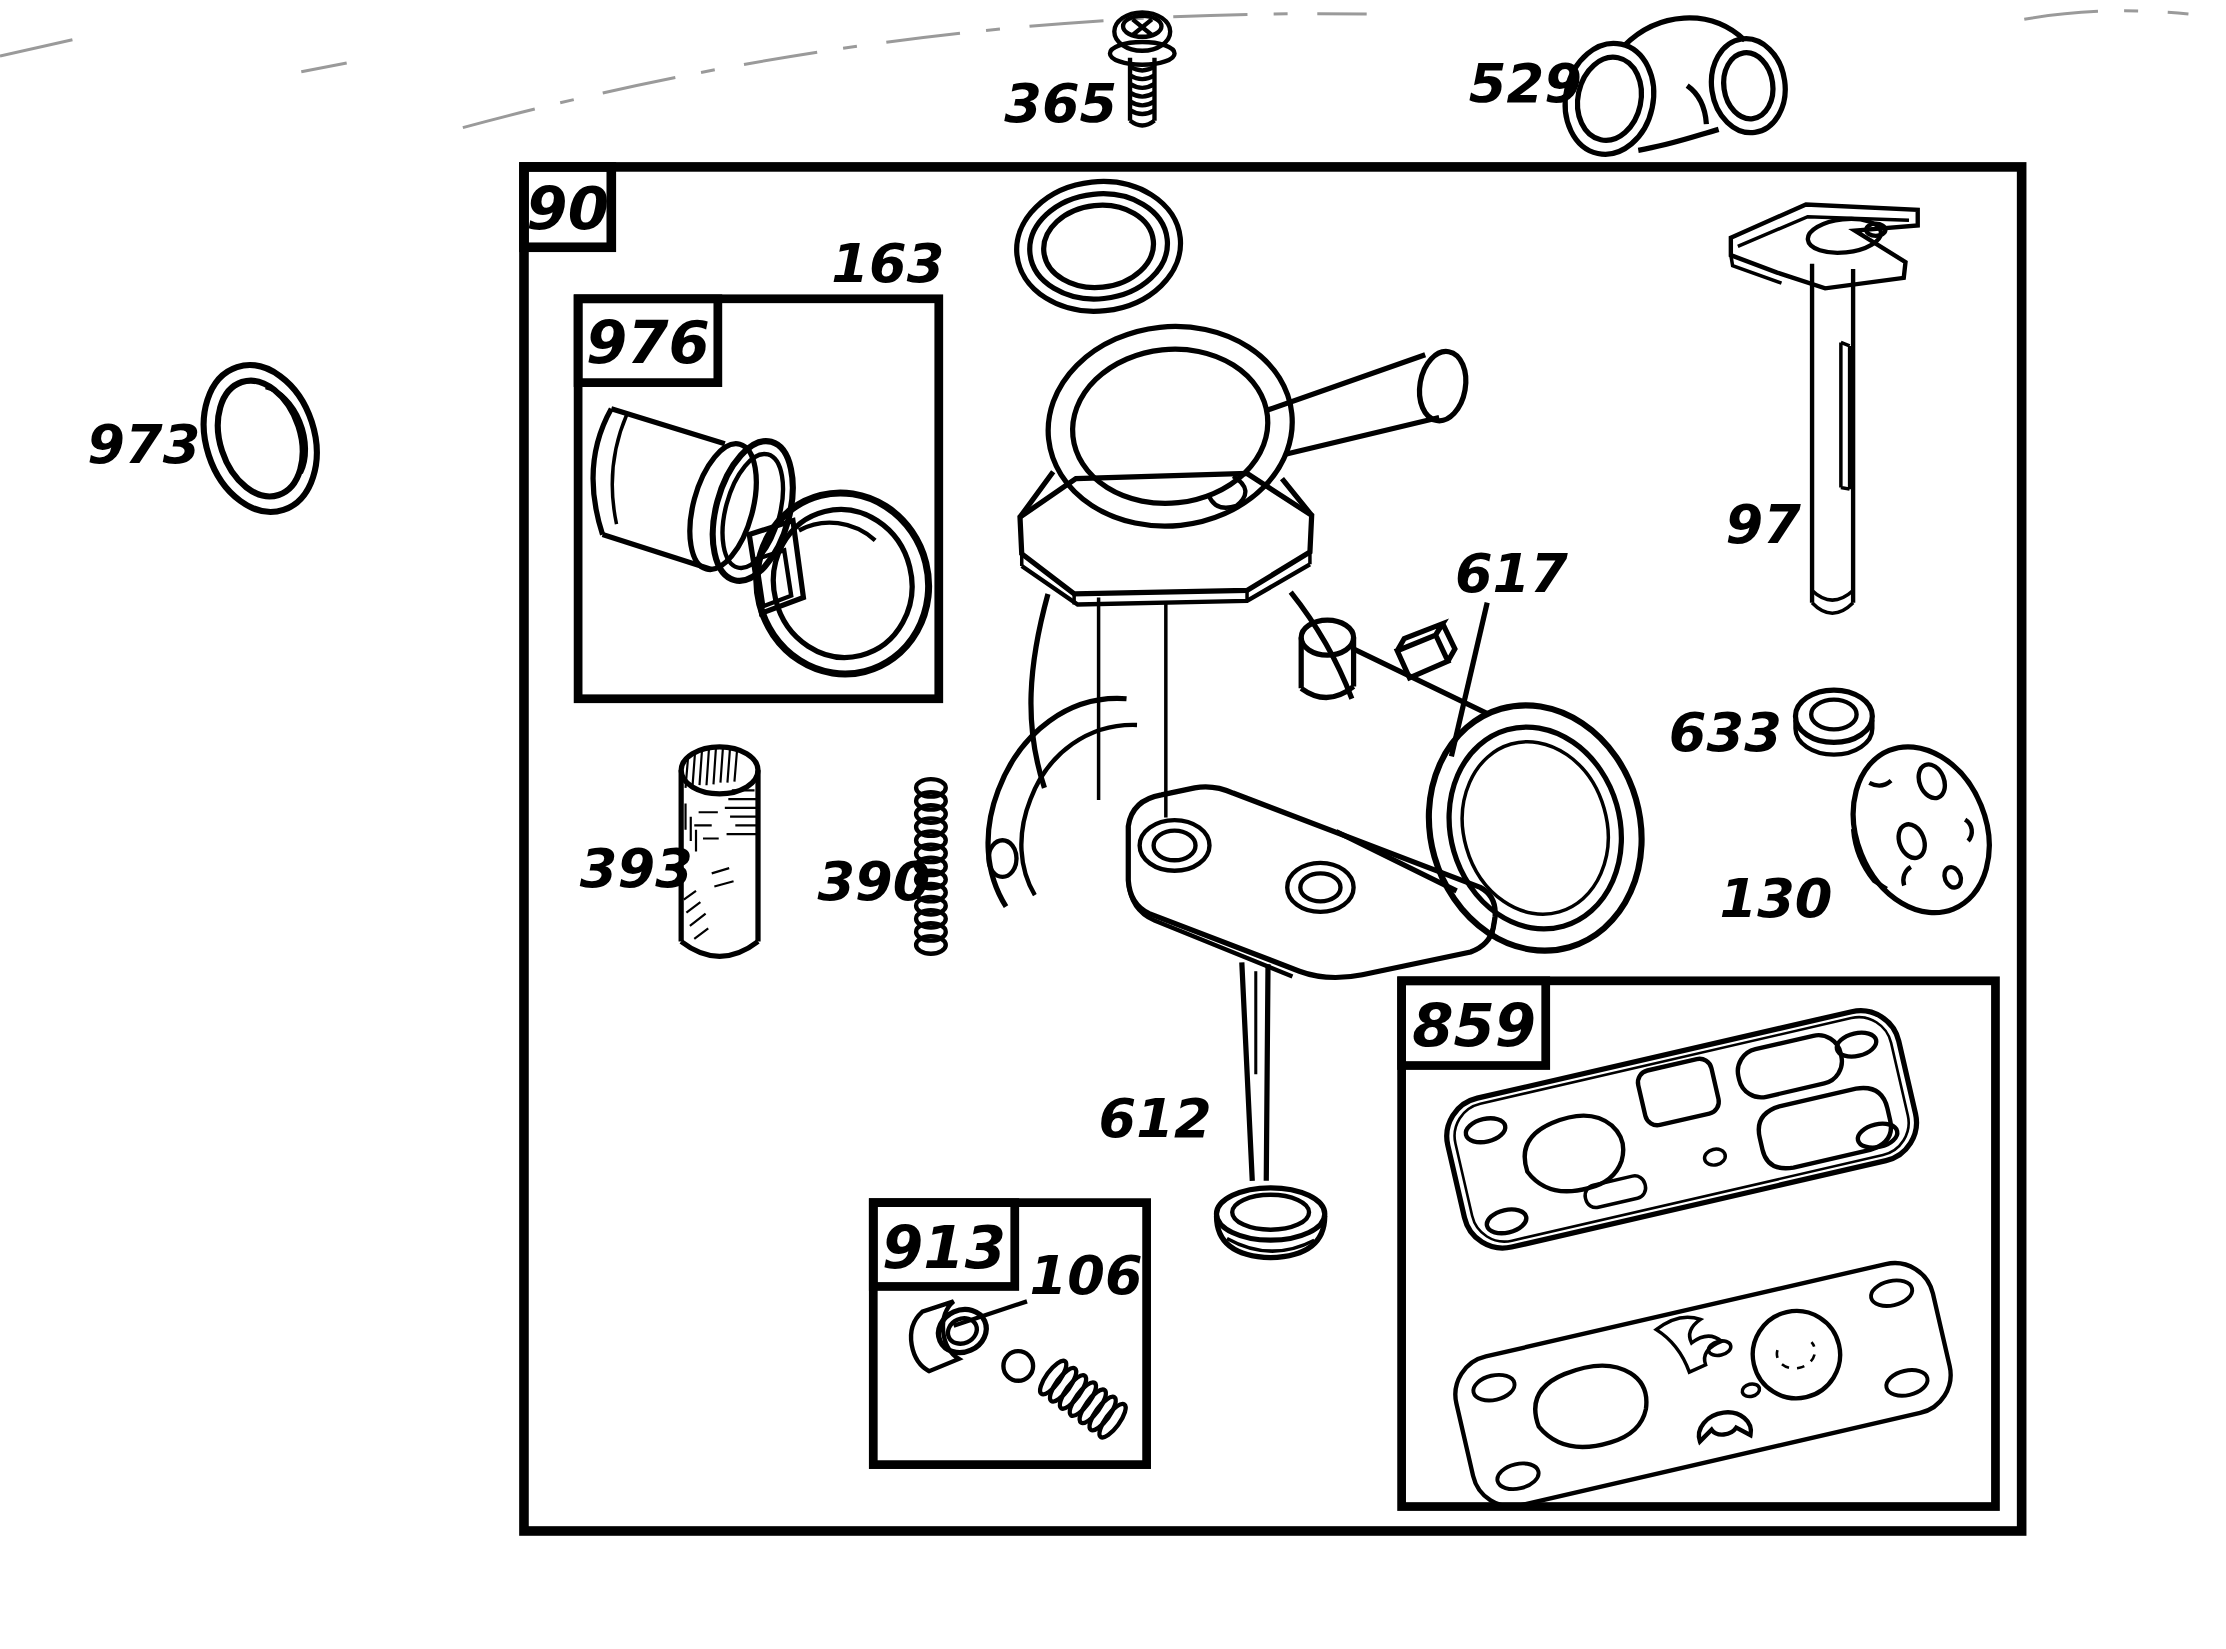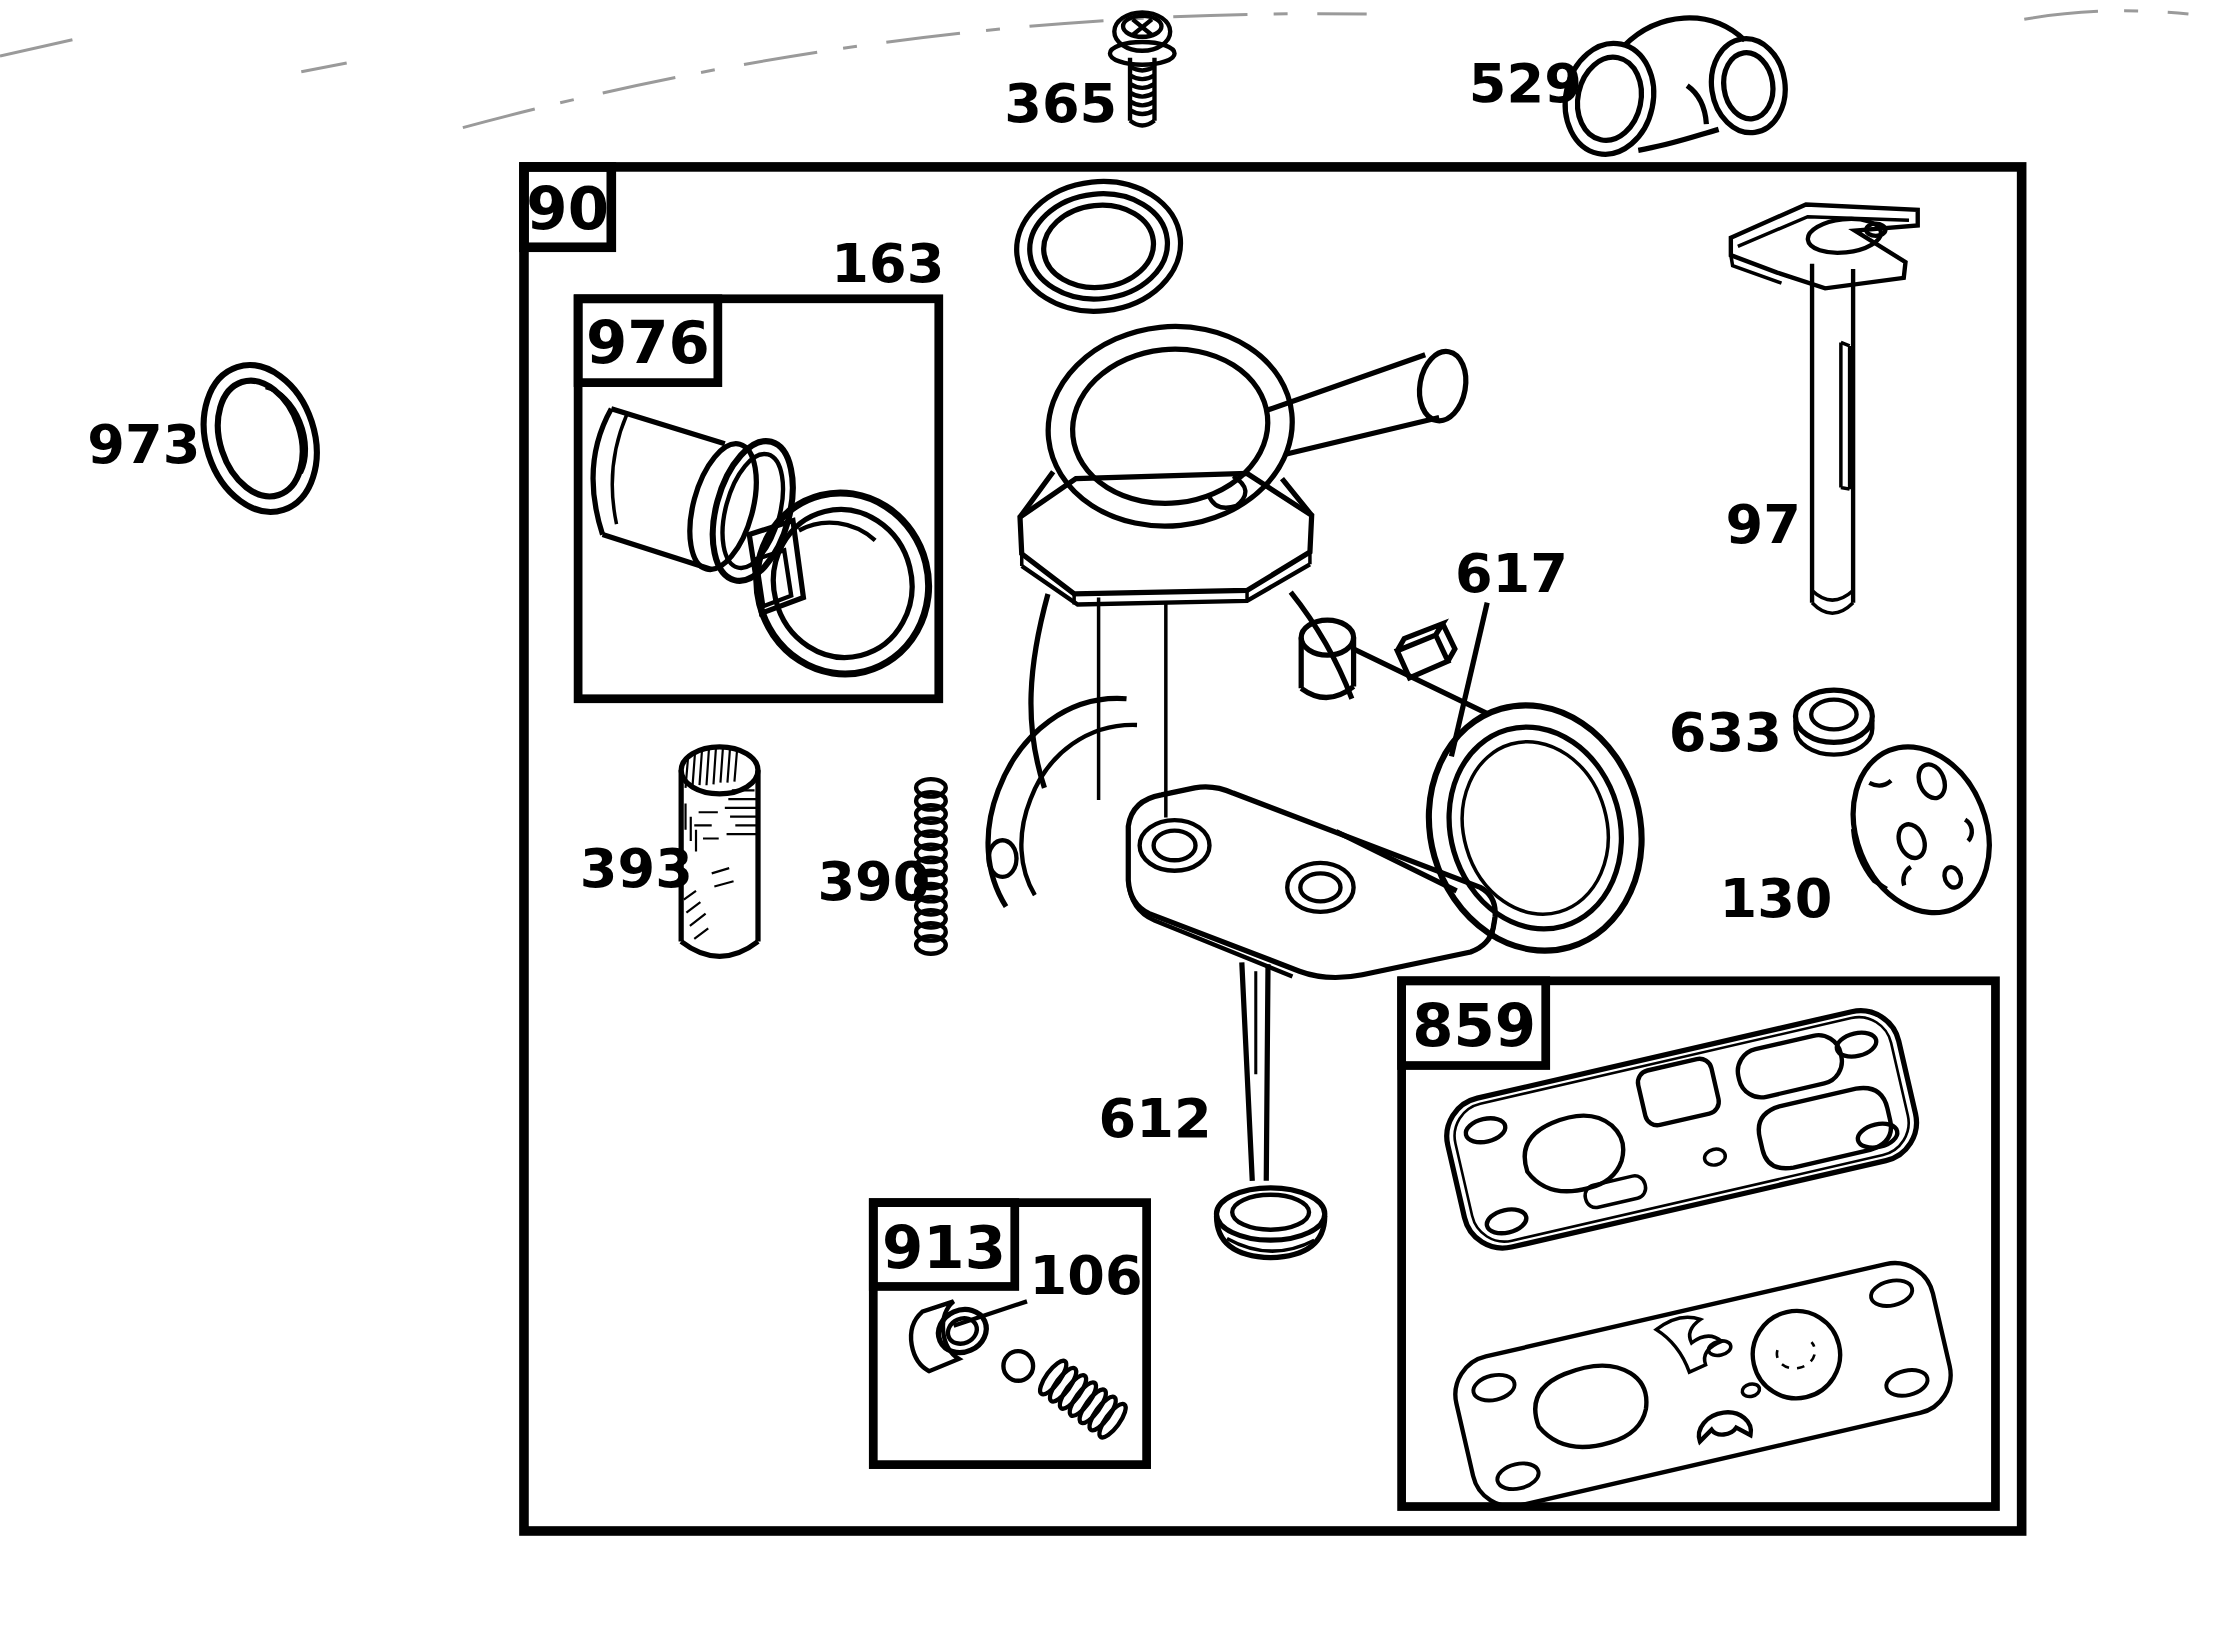--- a/index.html
+++ b/index.html
@@ -1,16 +1,16 @@
 <!DOCTYPE html>
 <html style="font-size:14px"><head>
 <meta charset="utf-8">
 <style>
   html,body{margin:0;padding:0;background:#ffffff;}
-  .stage{width:2226px;height:1649px;position:relative;background:#ffffff;overflow:hidden;}
+  .stage{width:2226px;height:1649px;position:relative;background:#ffffff;overflow:hidden;font-style:italic;}
   svg{display:block;}
   .ink{stroke:#000000;fill:none;}
   .lbl{font-family:"DejaVu Sans","Liberation Sans",sans-serif;font-weight:bold;fill:#000000;}
   .sz62{font-size:62px;}
   .sz68{font-size:68px;}
   .faint{stroke:#9a9a9a;fill:none;}
 </style>
 </head>
 <body>
 

